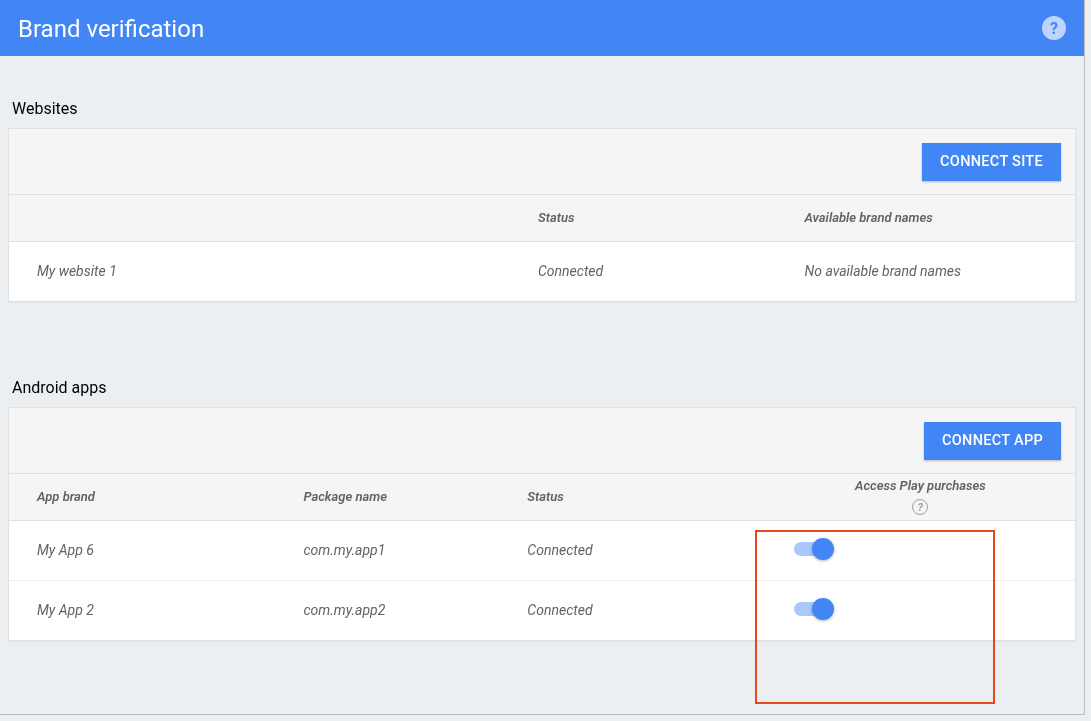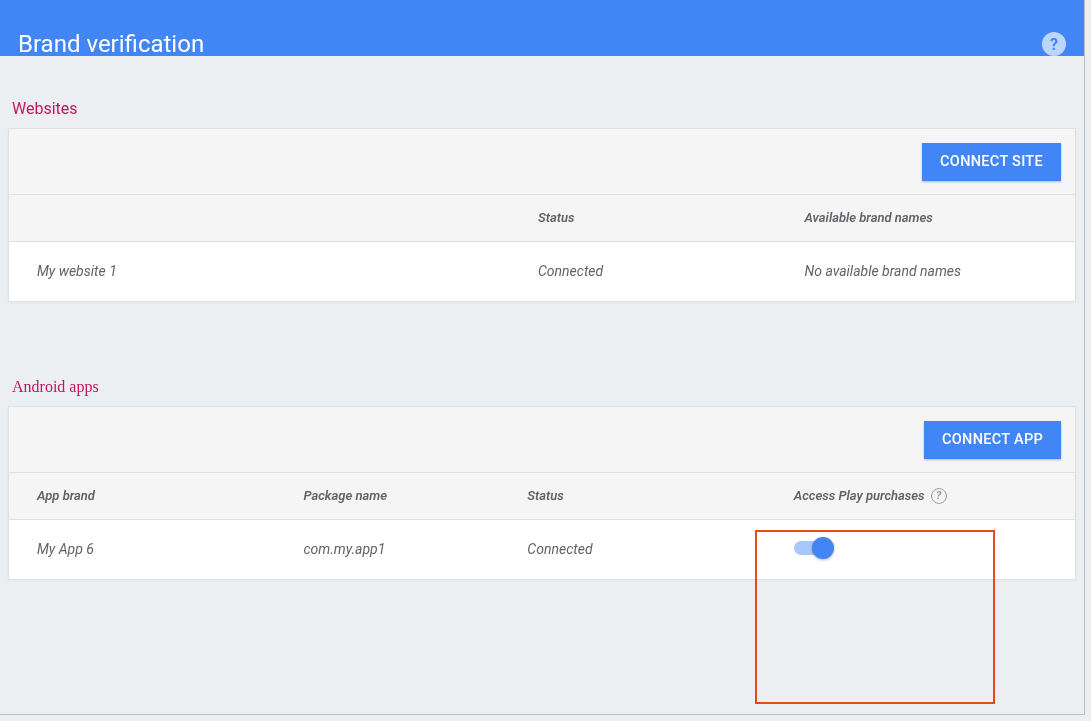--- a/index.html
+++ b/index.html
@@ -15,21 +15,21 @@
       height: 715px;
       background: #eceff1;
       border-right: 1px solid #bdbdbd;
       border-bottom: 1px solid #bdbdbd;
       position: relative;
     }
     .header {
       background: #4285f4;
       height: 56px;
       display: flex;
-      align-items: flex-end;
+      align-items: center;
       justify-content: space-between;
       padding: 0 18px;
     }
     .header-title {
       color: #ffffff;
       font-size: 24px;
       font-weight: 400;
       line-height: 1;
       padding-top: 2px;
     }
@@ -44,27 +44,27 @@
       justify-content: center;
       font-size: 16px;
       font-weight: 700;
       cursor: pointer;
     }
 
     .section {
       padding: 0 8px;
     }
     .section-title {
-      color: #be185d;
+      color: #000000;
       font-size: 16px;
       font-weight: 400;
       padding: 18px 4px 10px 4px;
     }
     .section-title.web { margin-top: 25px; }
-    .section-title.apps { margin-top: 58px; font-family: Liberation Serif, serif; }
+    .section-title.apps { margin-top: 58px; }
 
     .card {
       background: #ffffff;
       border: 1px solid #e0e0e0;
       box-shadow: 0 1px 2px rgba(0,0,0,0.04);
     }
 
     .action-bar {
       background: #f5f5f5;
       height: 66px;
@@ -122,20 +122,21 @@
 
     .col-app-name { width: 25%; }
     .col-app-pkg  { width: 21%; }
     .col-app-status { width: 25%; }
     .col-app-access { width: 29%; }
 
     .th-inner {
       display: flex;
       align-items: center;
       gap: 6px;
+      flex-direction: column;
     }
     .help-icon-sm {
       display: inline-flex;
       align-items: center;
       justify-content: center;
       width: 16px;
       height: 16px;
       border: 1.5px solid #9e9e9e;
       border-radius: 50%;
       font-size: 11px;
@@ -241,20 +242,31 @@
             <td>My App 6</td>
             <td>com.my.app1</td>
             <td>Connected</td>
             <td>
               <span class="toggle">
                 <span class="track"></span>
                 <span class="thumb"></span>
               </span>
             </td>
           </tr>
+          <tr>
+            <td>My App 2</td>
+            <td>com.my.app2</td>
+            <td>Connected</td>
+            <td>
+              <span class="toggle">
+                <span class="track"></span>
+                <span class="thumb"></span>
+              </span>
+            </td>
+          </tr>
         </tbody>
       </table>
     </div>
   </div>
 
   <div class="highlight-box"></div>
 
 </div>
 
 </body></html>

